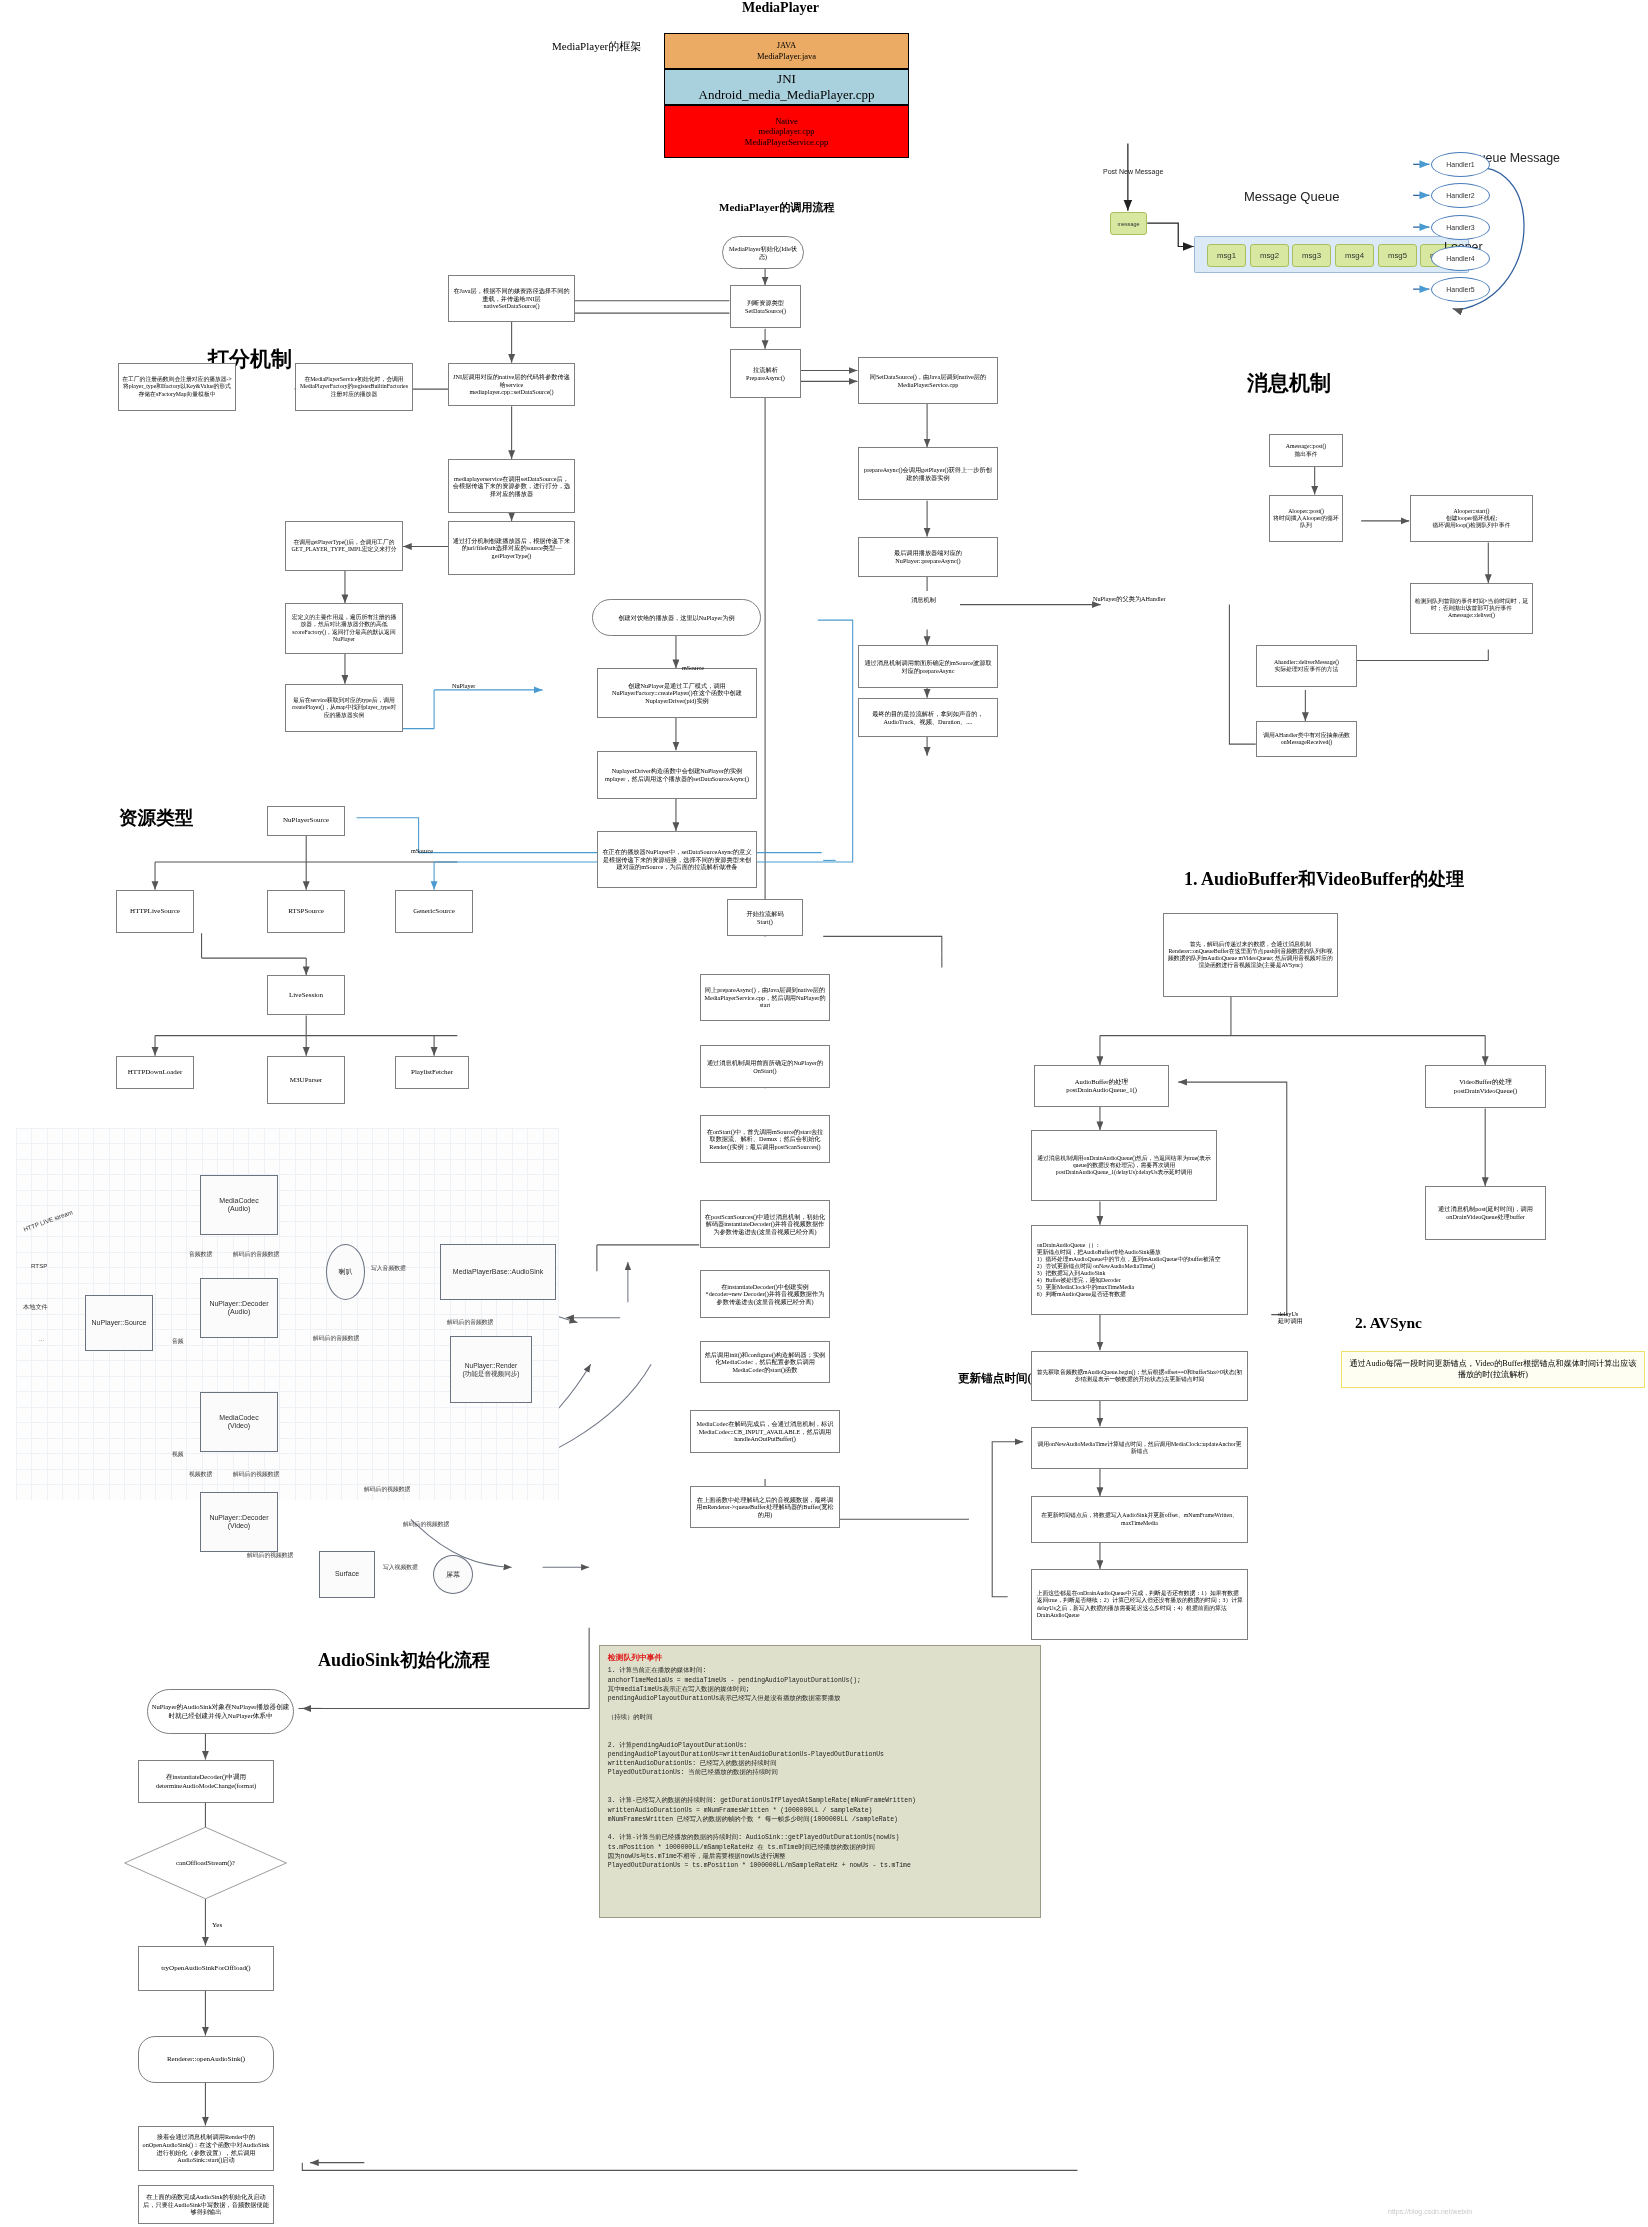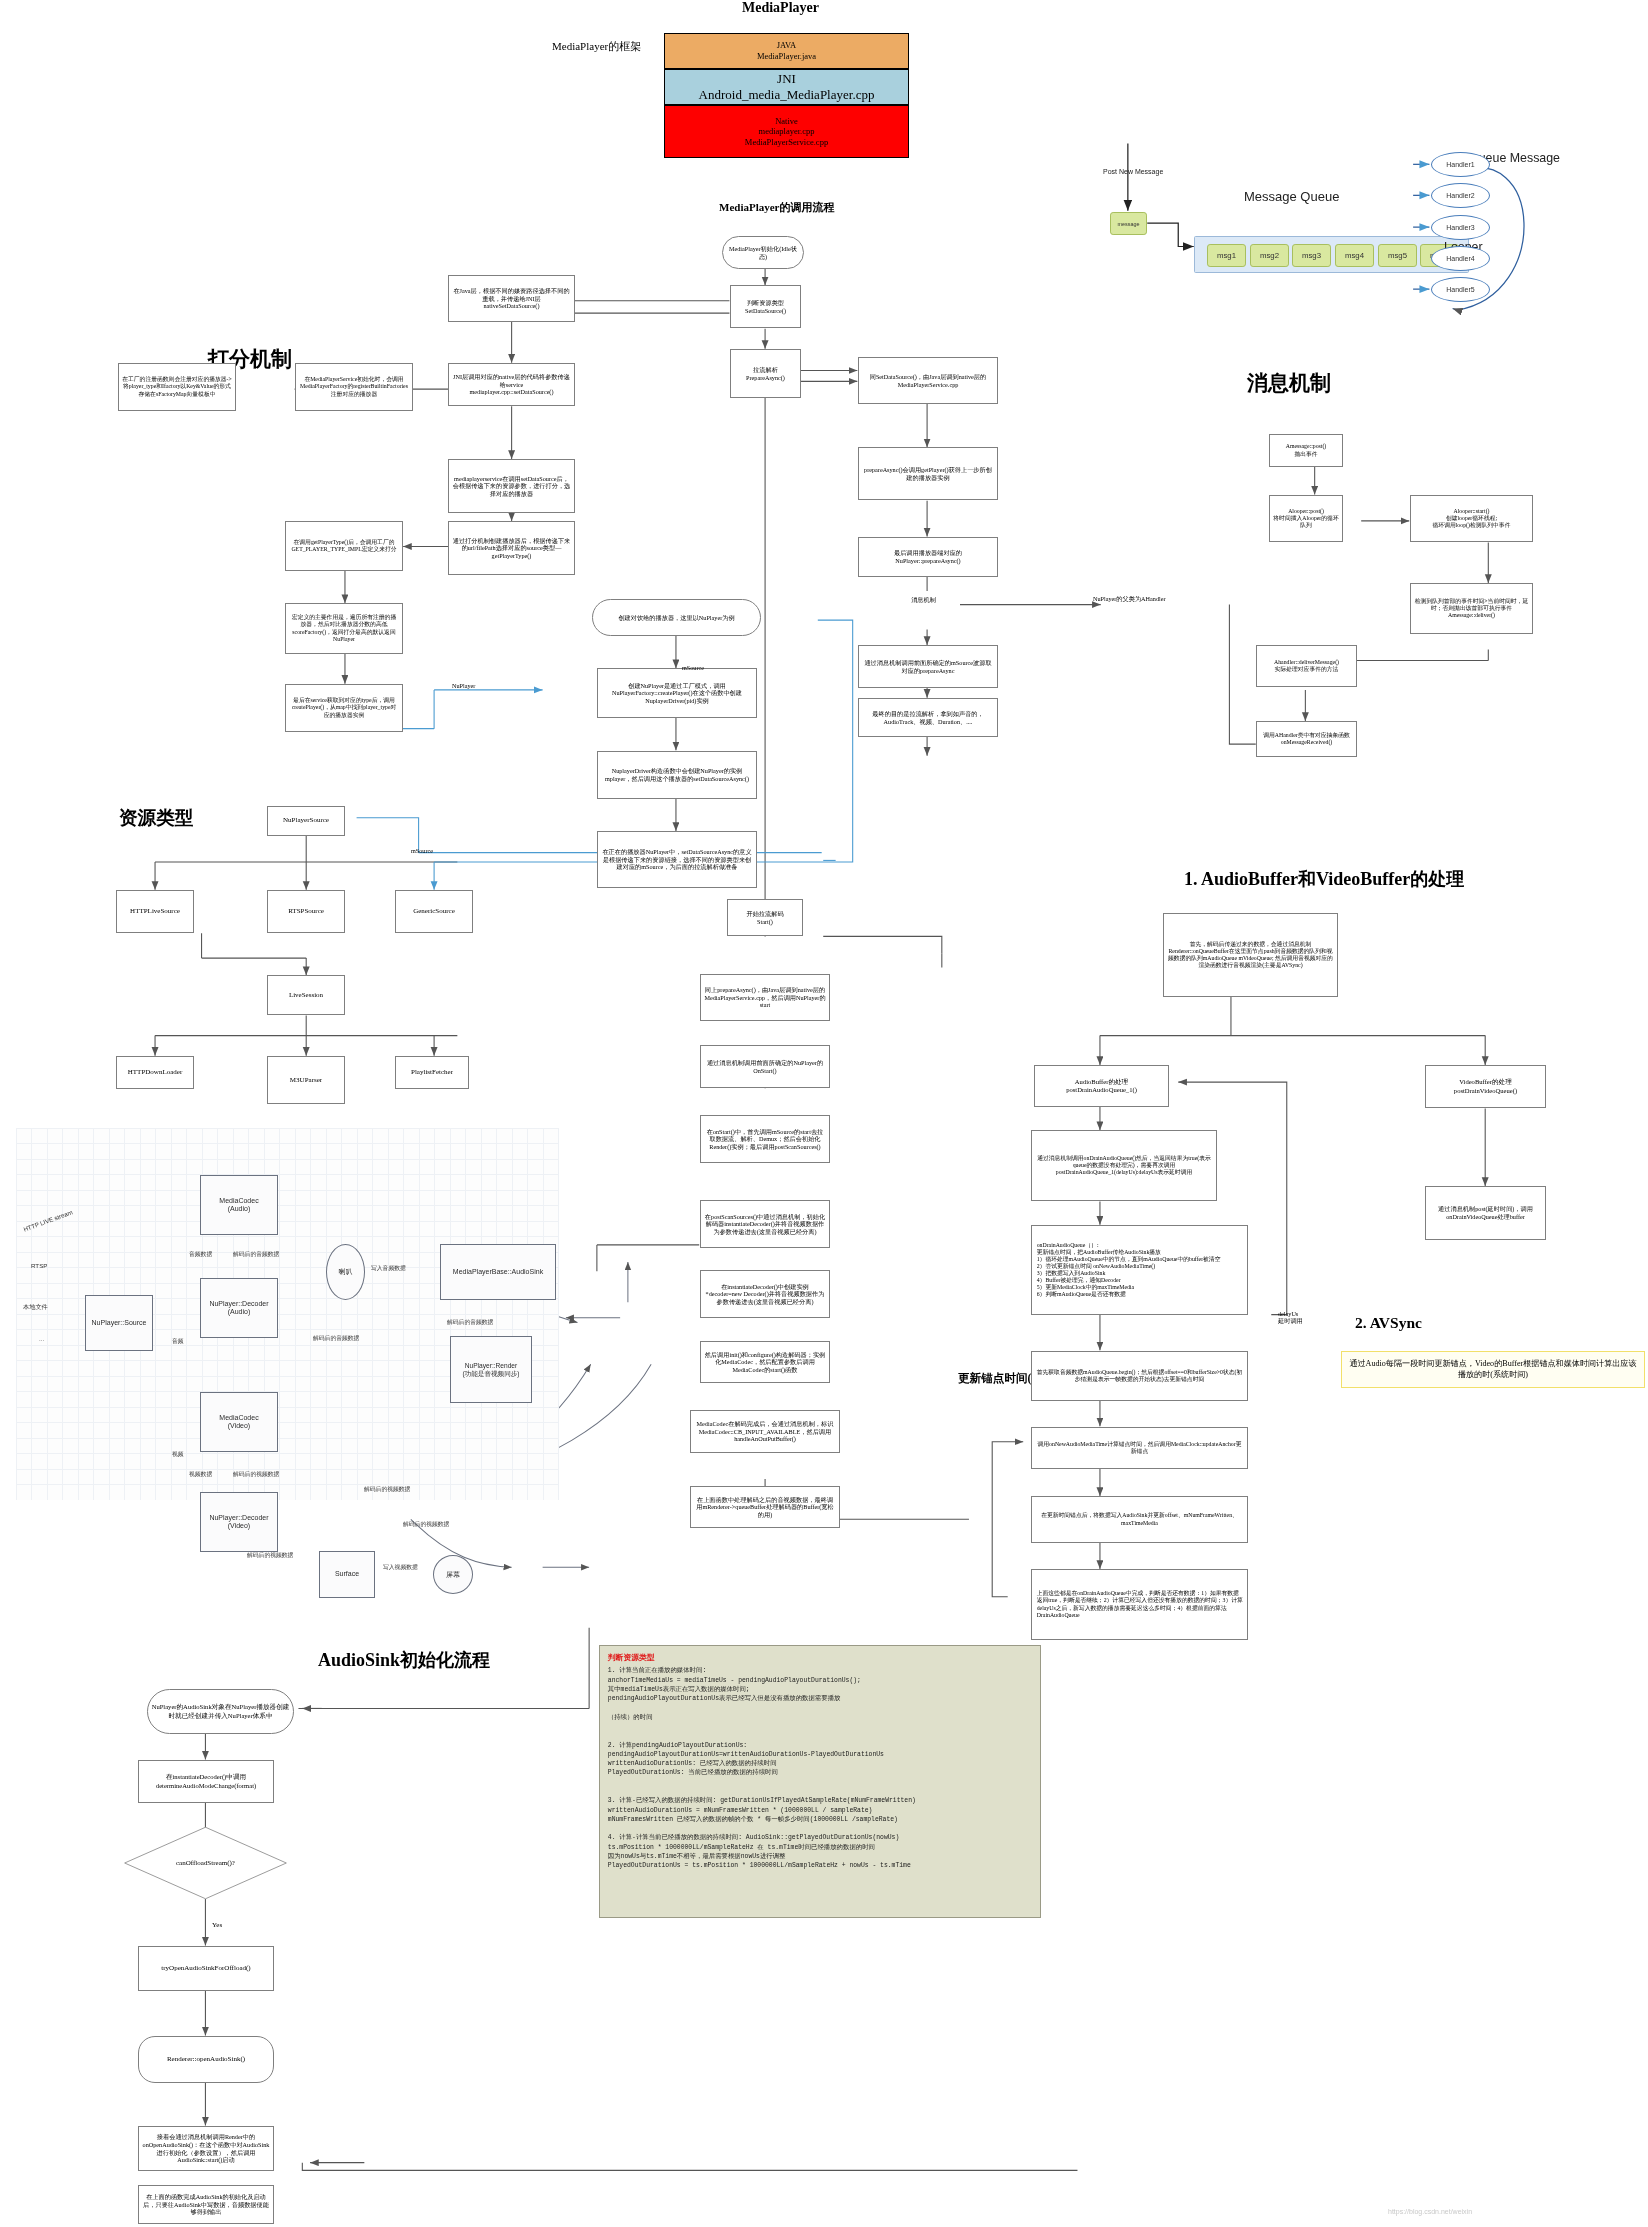--- a/index.html
+++ b/index.html
@@ -350,21 +350,21 @@
     4）Buffer被处理完，通知Decoder
     5）更新MediaClock中的maxTimeMedia
     6）判断mAudioQueue是否还有数据</div>
   <div class="box" style="left:1031px;top:1351px;width:217px;height:50px;font-size:5.8px;white-space:pre-line;">首先获取音频数据mAudioQueue.begin()；然后根据offset==0和bufferSize&gt;0状态(初步猜测是表示一帧数据的开始状态)去更新锚点时间</div>
   <div class="box" style="left:1031px;top:1427px;width:217px;height:42px;font-size:5.8px;white-space:pre-line;">调用onNewAudioMediaTime计算锚点时间，然后调用MediaClock::updateAnchor更新锚点</div>
   <div class="box" style="left:1031px;top:1496px;width:217px;height:47px;font-size:5.8px;white-space:pre-line;">在更新时间锚点后，将数据写入AudioSink并更新offset、mNumFrameWritten、maxTimeMedia</div>
   <div class="box" style="left:1031px;top:1569px;width:217px;height:71px;font-size:5.8px;white-space:pre-line;justify-content:flex-start;text-align:left;padding-left:4.7px;">上面这些都是在onDrainAudioQueue中完成，判断是否还有数据：1）如果有数据返回true，判断是否继续；2）计算已经写入但还没有播放的数据的时间；3）计算delayUs之后，新写入数据的播放需要延迟这么多时间；4）根据前面的算法DrainAudioQueue</div>
   <div class="lbl" style="left:1278px;top:1310px;font-size:6.2px;white-space:pre-line;line-height:1.2;">delayUs
 延时调用</div>
 
-  <div class="yellowbox" style="left:1341px;top:1351px;width:304px;height:37px;font-size:8.1px;padding:3.1px 4.7px;">通过Audio每隔一段时间更新锚点，Video的Buffer根据锚点和媒体时间计算出应该播放的时(系统时间)</div>
+  <div class="yellowbox" style="left:1341px;top:1351px;width:304px;height:37px;font-size:8.1px;padding:3.1px 4.7px;">通过Audio每隔一段时间更新锚点，Video的Buffer根据锚点和媒体时间计算出应该播放的时(拉流解析)</div>
 
   <div class="box round" style="left:147px;top:1689px;width:147px;height:45px;font-size:6.6px;white-space:pre-line;">NuPlayer的AudioSink对象在NuPlayer播放器创建时就已经创建并传入NuPlayer体系中</div>
   <div class="box" style="left:138px;top:1760px;width:136px;height:43px;font-size:6.6px;white-space:pre-line;">在instantiateDecoder()中调用determineAudioModeChange(format)</div>
 
   <div class="diamond-wrap" style="left:120px;top:1824px;width:171px;height:78px;">
     <svg width="171" height="78" viewBox="0 0 220 100">
       <polygon points="110,4 214,50 110,96 6,50" fill="#fff" stroke="#7f7f7f" stroke-width="1"></polygon>
     </svg>
     <div style="position:absolute;left:0;top:0;width:171px;height:78px;display:flex;align-items:center;justify-content:center;font-size:7px;">canOffloadStream()?</div>
   </div>
@@ -436,21 +436,21 @@
   <div class="clab" style="left:233px;top:1470px;font-size:5.8px;">解码后的视频数据</div>
   <div class="clab" style="left:371px;top:1264px;font-size:5.8px;">写入音频数据</div>
   <div class="clab" style="left:383px;top:1563px;font-size:5.8px;">写入视频数据</div>
   <div class="clab" style="left:313px;top:1334px;font-size:5.8px;">解码后的音频数据</div>
   <div class="clab" style="left:447px;top:1318px;font-size:5.8px;">解码后的音频数据</div>
   <div class="clab" style="left:364px;top:1485px;font-size:5.8px;">解码后的视频数据</div>
   <div class="clab" style="left:403px;top:1520px;font-size:5.8px;">解码后的视频数据</div>
   <div class="clab" style="left:247px;top:1551px;font-size:5.8px;">解码后的视频数据</div>
 
   <div class="note" style="left:599px;top:1645px;width:442px;height:273px;">
-    <div class="hdr" style="font-size:7.8px;">判断资源类型</div>
+    <div class="hdr" style="font-size:7.8px;">检测队列中事件</div>
     <div class="ln mono" style="font-size:6.4px;">1. 计算当前正在播放的媒体时间:
 anchorTimeMediaUs = mediaTimeUs - pendingAudioPlayoutDurationUs();
 其中mediaTimeUs表示正在写入数据的媒体时间;
 pendingAudioPlayoutDurationUs表示已经写入但是没有播放的数据需要播放
 
 （持续）的时间
 
 
 2. 计算pendingAudioPlayoutDurationUs:
 pendingAudioPlayoutDurationUs=writtenAudioDurationUs-PlayedOutDurationUs

